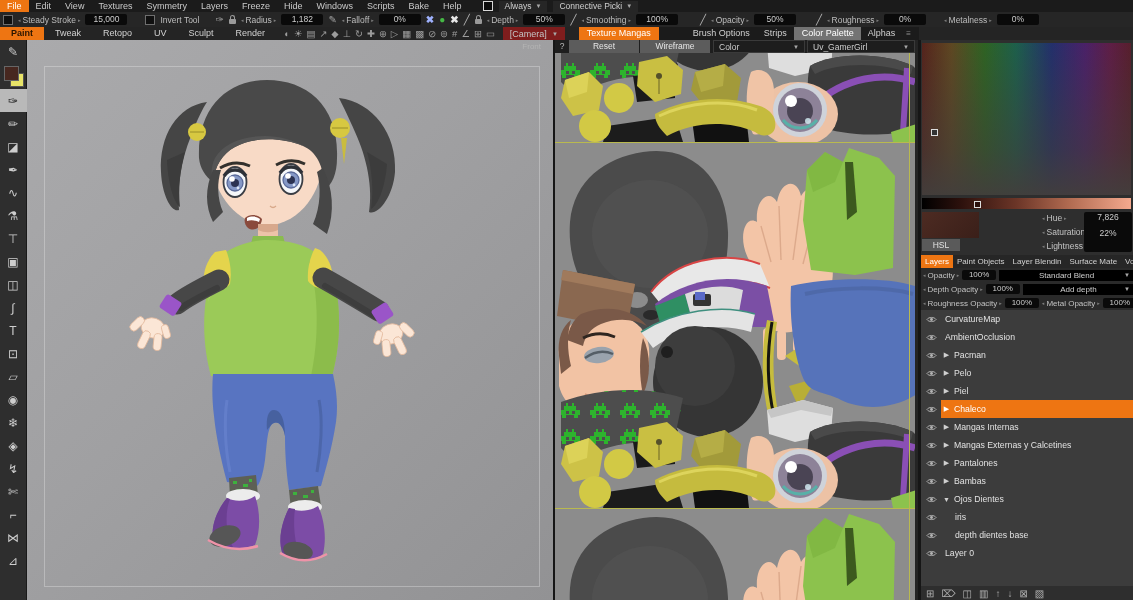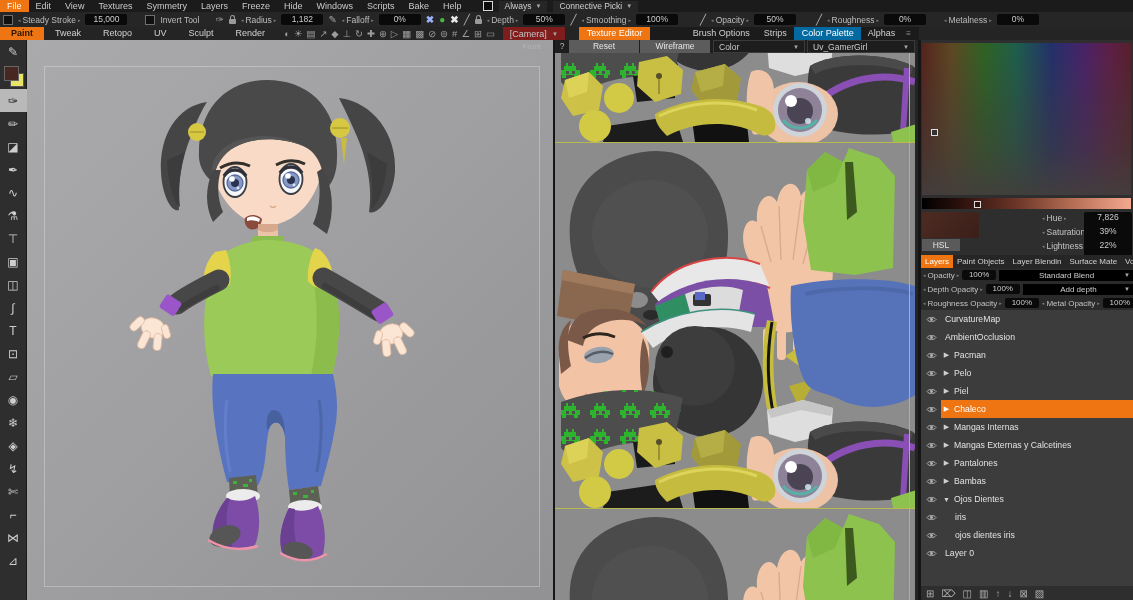--- a/index.html
+++ b/index.html
@@ -36,21 +36,21 @@
   
   .row3{position:absolute;left:0;top:27px;width:919px;height:13px;background:#242424;display:flex;align-items:stretch;font-size:9px;}
   .wtab{padding:0 11px;line-height:13px;color:#d2d2d2;}
   .wtab.active{background:#ee7512;color:#2b1600;font-weight:bold;}
   .icostrip{display:flex;align-items:center;gap:4px;margin-left:8px;color:#9d9d9d;font-size:9.5px;}
   .camdd{display:flex;align-items:center;gap:5px;background:#7f1d1d;margin-left:8px;padding:0 7px;color:#c4c4c4;}
   .tex-tab{margin-left:14px;background:#ee7512;color:#fff;padding:0 8px;line-height:13px;}
   .row3-fill{flex:1;background:#1b1b1b;}
   .rp-tabs{display:flex;align-items:stretch;background:#1b1b1b;padding-right:4px;}
   .rtab{padding:0 7px;line-height:13px;color:#d0d0d0;white-space:nowrap;}
-  .rtab.active{background:#0369a1;color:#fff;padding-left:8px;}
+  .rtab.active{background:#737373;color:#fff;padding-left:8px;}
   .rp-burger{color:#8f8f8f;font-size:8px;line-height:13px;padding:0 4px;}
   
   .toolstrip{position:absolute;left:0;top:40px;width:27px;height:560px;background:#2e2e2e;
              display:flex;flex-direction:column;align-items:center;border-right:1px solid #1a1a1a;box-sizing:border-box;}
   .tool{width:27px;height:23px;display:flex;align-items:center;justify-content:center;
         color:#cdcdcd;font-size:12px;}
   .tool.selected{background:#b9b9b9;color:#222;}
   .swatches{position:relative;width:27px;height:26px;}
   .sw-bg{position:absolute;left:10px;top:10px;width:12px;height:12px;background:#e8e468;border:1px solid #555;}
   .sw-fg{position:absolute;left:4px;top:3px;width:13px;height:13px;background:#47271f;border:1px solid #666;}
@@ -200,21 +200,21 @@
       <span>⊚</span>
       <span>#</span>
       <span>∠</span>
       <span>⊞</span>
       <span>▭</span>
     </div>
     <div class="camdd">
       <span>[Camera]</span>
       <span class="caret">▼</span>
     </div>
-    <div class="tex-tab">Texture Editor</div>
+    <div class="tex-tab">Texture Mangas</div>
     <div class="row3-fill"></div>
     <div class="rp-tabs">
       <div class="rtab">Brush Options</div>
       <div class="rtab">Strips</div>
       <div class="rtab active">Color Palette</div>
       <div class="rtab">Alphas</div>
       <div class="rp-burger">≡</div>
     </div>
   </div>
 
@@ -563,21 +563,21 @@
       <div class="lb-marker"></div>
     </div>
     <div class="hslrow">
       <div class="cswatch"></div>
       <div class="hslbtn">HSL</div>
       <span class="hsl-line dlabel" style="top:0;text-align:right;">Hue</span>
       <div class="vbox hsl-val" style="top:0;">7,826</div>
       <span class="hsl-line dlabel" style="top:14px;">Saturation</span>
       <div class="vbox hsl-val" style="top:14px;">39%</div>
       <span class="hsl-line dlabel" style="top:28px;">Lightness</span>
-      <div class="vbox hsl-val" style="top:28px;">22%</div>
+      <div class="vbox hsl-val" style="top:16px;">22%</div>
     </div>
 
     <div class="l-tabs">
       <div class="ltab active">Layers</div>
       <div class="ltab">Paint Objects</div>
       <div class="ltab">Layer Blendin</div>
       <div class="ltab">Surface Mate</div>
       <div class="ltab">VoxTree</div>
     </div>
 
@@ -749,21 +749,21 @@
           </div>
       </div>
       <div class="lrow">
         <span class="leye">
             <svg width="11" height="9" viewBox="0 0 12 9">
               <path d="M1,4.5 C3,1.5 9,1.5 11,4.5 C9,7.5 3,7.5 1,4.5 Z" fill="none" stroke="#b5b5b5"></path>
               <circle cx="6" cy="4.5" r="1.6" fill="#b5b5b5"></circle>
             </svg>
           </span>
         <div class="lbody child">
-            <span>ojos dientes iris</span>
+            <span>depth dientes base</span>
           </div>
       </div>
       <div class="lrow">
         <span class="leye">
             <svg width="11" height="9" viewBox="0 0 12 9">
               <path d="M1,4.5 C3,1.5 9,1.5 11,4.5 C9,7.5 3,7.5 1,4.5 Z" fill="none" stroke="#b5b5b5"></path>
               <circle cx="6" cy="4.5" r="1.6" fill="#b5b5b5"></circle>
             </svg>
           </span>
         <div class="lbody noarrow">

